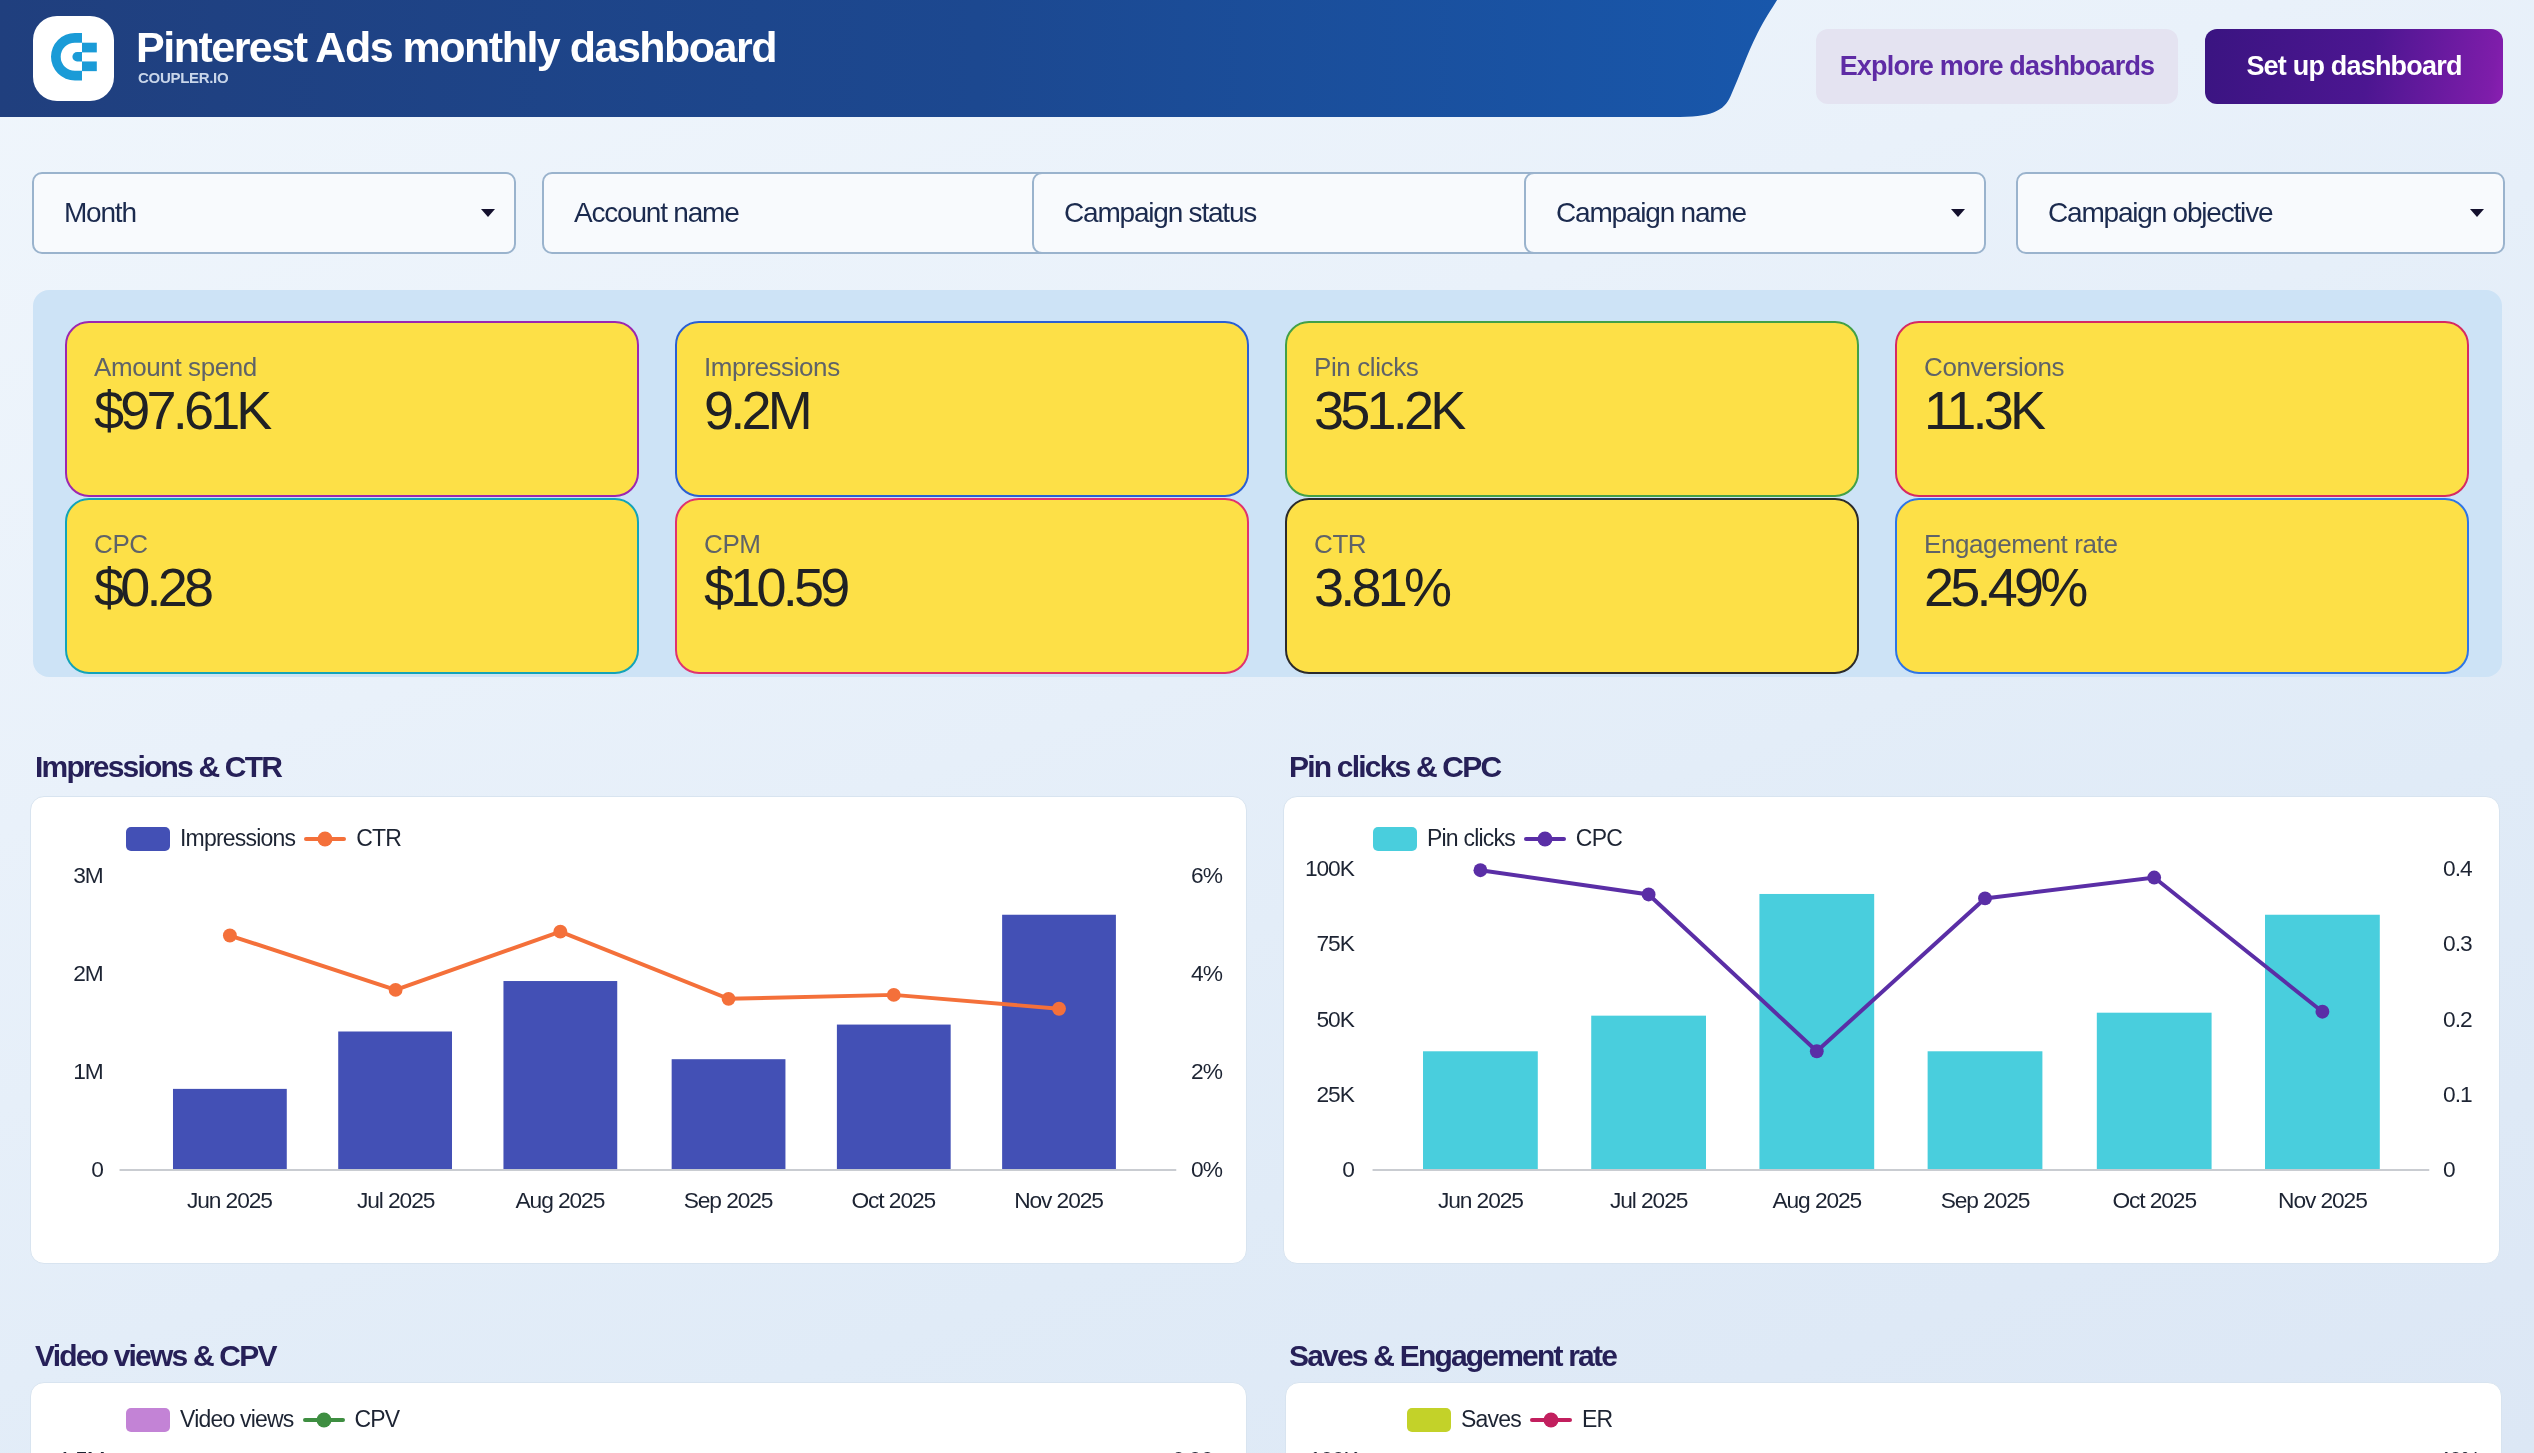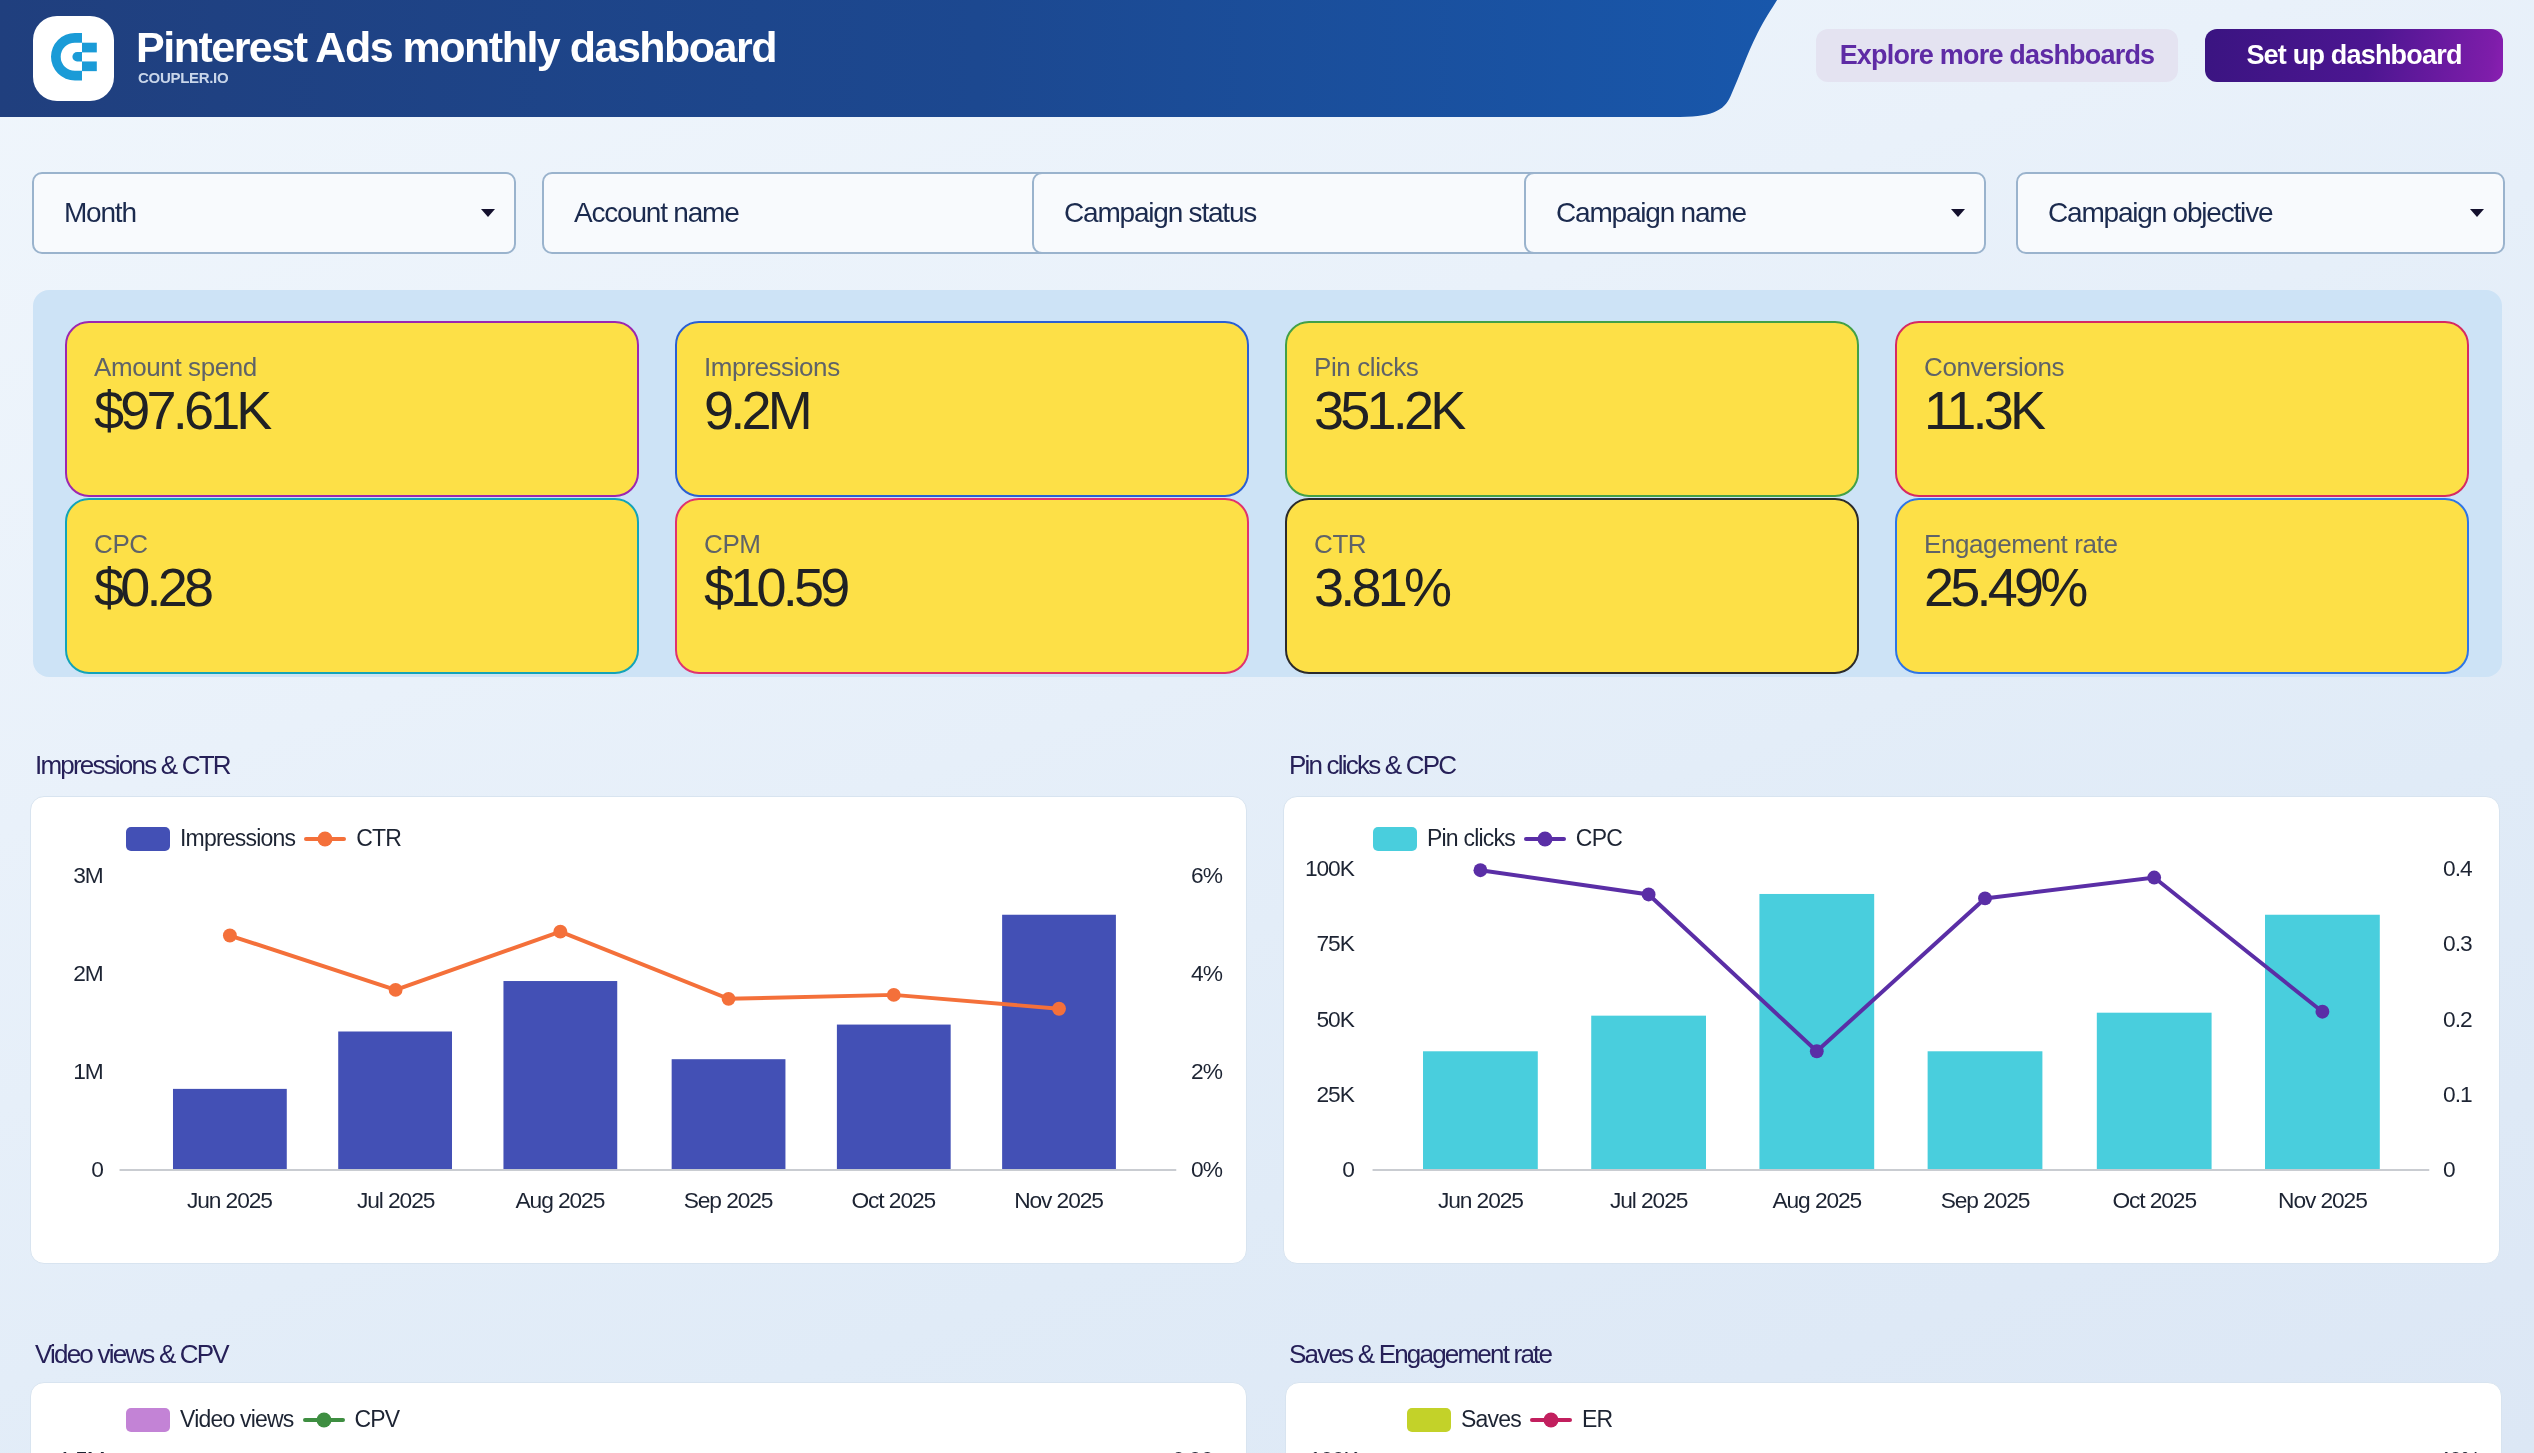--- a/index.html
+++ b/index.html
@@ -11,41 +11,41 @@
     position:relative;
   }
   .abs { position:absolute; }
 
   
   #hdr { left:0; top:0; width:1782px; height:119px; }
   #logo { left:33px; top:16px; width:81px; height:85px; background:#fff; border-radius:24px; }
   #logo svg { position:absolute; left:18px; top:17px; }
   #htitle { left:136px; top:23px; font-size:43px; font-weight:bold; color:#fff; letter-spacing:-1.5px; }
   #hsub { left:138px; top:69px; font-size:15px; font-weight:bold; color:#c9d6ea; letter-spacing:-0.3px; }
-  .btn { top:29px; height:53px; border-radius:12px; font-weight:bold; font-size:27px;
+  .btn { top:29px; height:75px; border-radius:12px; font-weight:bold; font-size:27px;
          display:flex; align-items:center; justify-content:center; }
   #btn1 { left:1816px; width:362px; background:#e4e3f1; color:#5e2ba5; }
   #btn2 { left:2205px; width:298px; background:linear-gradient(100deg,#3a1481 0%,#4c1691 55%,#7e1daa 95%,#8a1fb2 100%); color:#fff; }
 
   
   .filter { top:172px; height:82px; background:#f8fafd; border:2px solid #9ab3cd;
             border-radius:10px; color:#1b2a4e; font-size:28px; }
   .filter span { position:absolute; left:30px; top:50%; transform:translateY(-50%); letter-spacing:-1.2px; }
   .filter i { position:absolute; right:19px; top:50%; margin-top:-4px;
               border-left:7px solid transparent; border-right:7px solid transparent;
               border-top:8px solid #14102e; width:0; height:0; }
 
   
   #panel { left:33px; top:290px; width:2469px; height:387px; background:#cde3f6; border-radius:16px; }
   .card { width:574px; height:176px; background:#fde047; border-radius:24px; border:2px solid #000; }
   .card .lbl { position:absolute; left:27px; top:29px; font-size:26px; color:#5f6368; letter-spacing:-0.4px; }
   .card .val { position:absolute; left:27px; top:56px; font-size:54px; color:#202124; letter-spacing:-3.8px;text-align:center; }
 
   
-  .ctitle { font-size:26px; font-weight:normal; color:#262058; letter-spacing:-1.8px; }
+  .ctitle { font-size:30px; font-weight:bold; color:#262058; letter-spacing:-1.8px; }
   .ccard { width:1217px; background:#fff; border:1px solid #d8e4f0; border-radius:14px; }
   .leg { position:absolute; display:flex; align-items:center; font-size:23px; color:#1d2433; }
   .leg .sw { width:44px; height:24px; border-radius:5px; margin-right:10px; }
   .leg .ln { position:relative; width:42px; height:4px; border-radius:2px; margin:0 10px 0 9px; }
   .leg .ln b { position:absolute; left:50%; top:50%; width:15px; height:15px; border-radius:50%;
                transform:translate(-50%,-50%); }
 </style>
 </head>
 <body>
 

